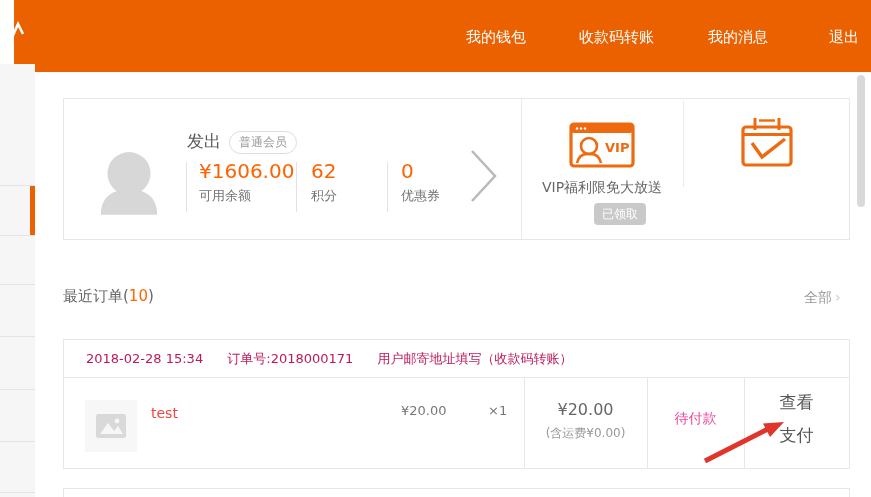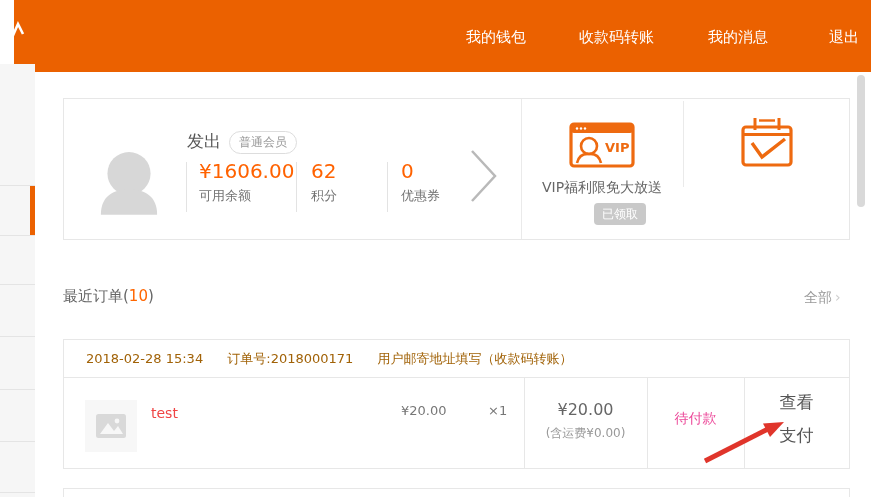--- a/index.html
+++ b/index.html
@@ -45,21 +45,21 @@
   .cal-icon { position:absolute; left:55px; top:16px; }
 
   
   .orders-title { position:absolute; left:63px; top:287px; font-size:15px; color:#666; }
   .orders-count { color:#ff6600; }
   .view-all { position:absolute; left:804px; top:289px; font-size:14px; color:#999; cursor:pointer; white-space:nowrap; }
   .view-all .chev { color:#ccc; margin-left:3px; }
 
   
   .order-head { position:absolute; left:0; top:0; width:785px; height:38px; border-bottom:1px solid #e7e7e7;
-    font-size:13px; color:#a16207; line-height:38px; padding-left:22px; white-space:nowrap; }
+    font-size:13px; color:#be185d; line-height:38px; padding-left:22px; white-space:nowrap; }
   .order-head span { margin-right:20px; }
   .col-line { position:absolute; top:38px; width:1px; height:90px; background:#e7e7e7; }
   .prod-img { position:absolute; left:21px; top:60px; width:52px; height:52px; background:#f7f7f7; cursor:pointer;
     display:flex; align-items:center; justify-content:center; }
   .prod-name { position:absolute; left:87px; top:65px; font-size:14px; color:#ef4444; cursor:pointer; }
   .unit-price { position:absolute; left:337px; top:63px; font-size:13px; color:#777; }
   .qty { position:absolute; left:424px; top:63px; font-size:13px; color:#777; }
   .total-cell { position:absolute; left:460px; top:38px; width:123px; text-align:center; }
   .total-price { margin-top:22px; font-size:16px; color:#666; }
   .ship-note { margin-top:6px; font-size:12px; color:#999; }

